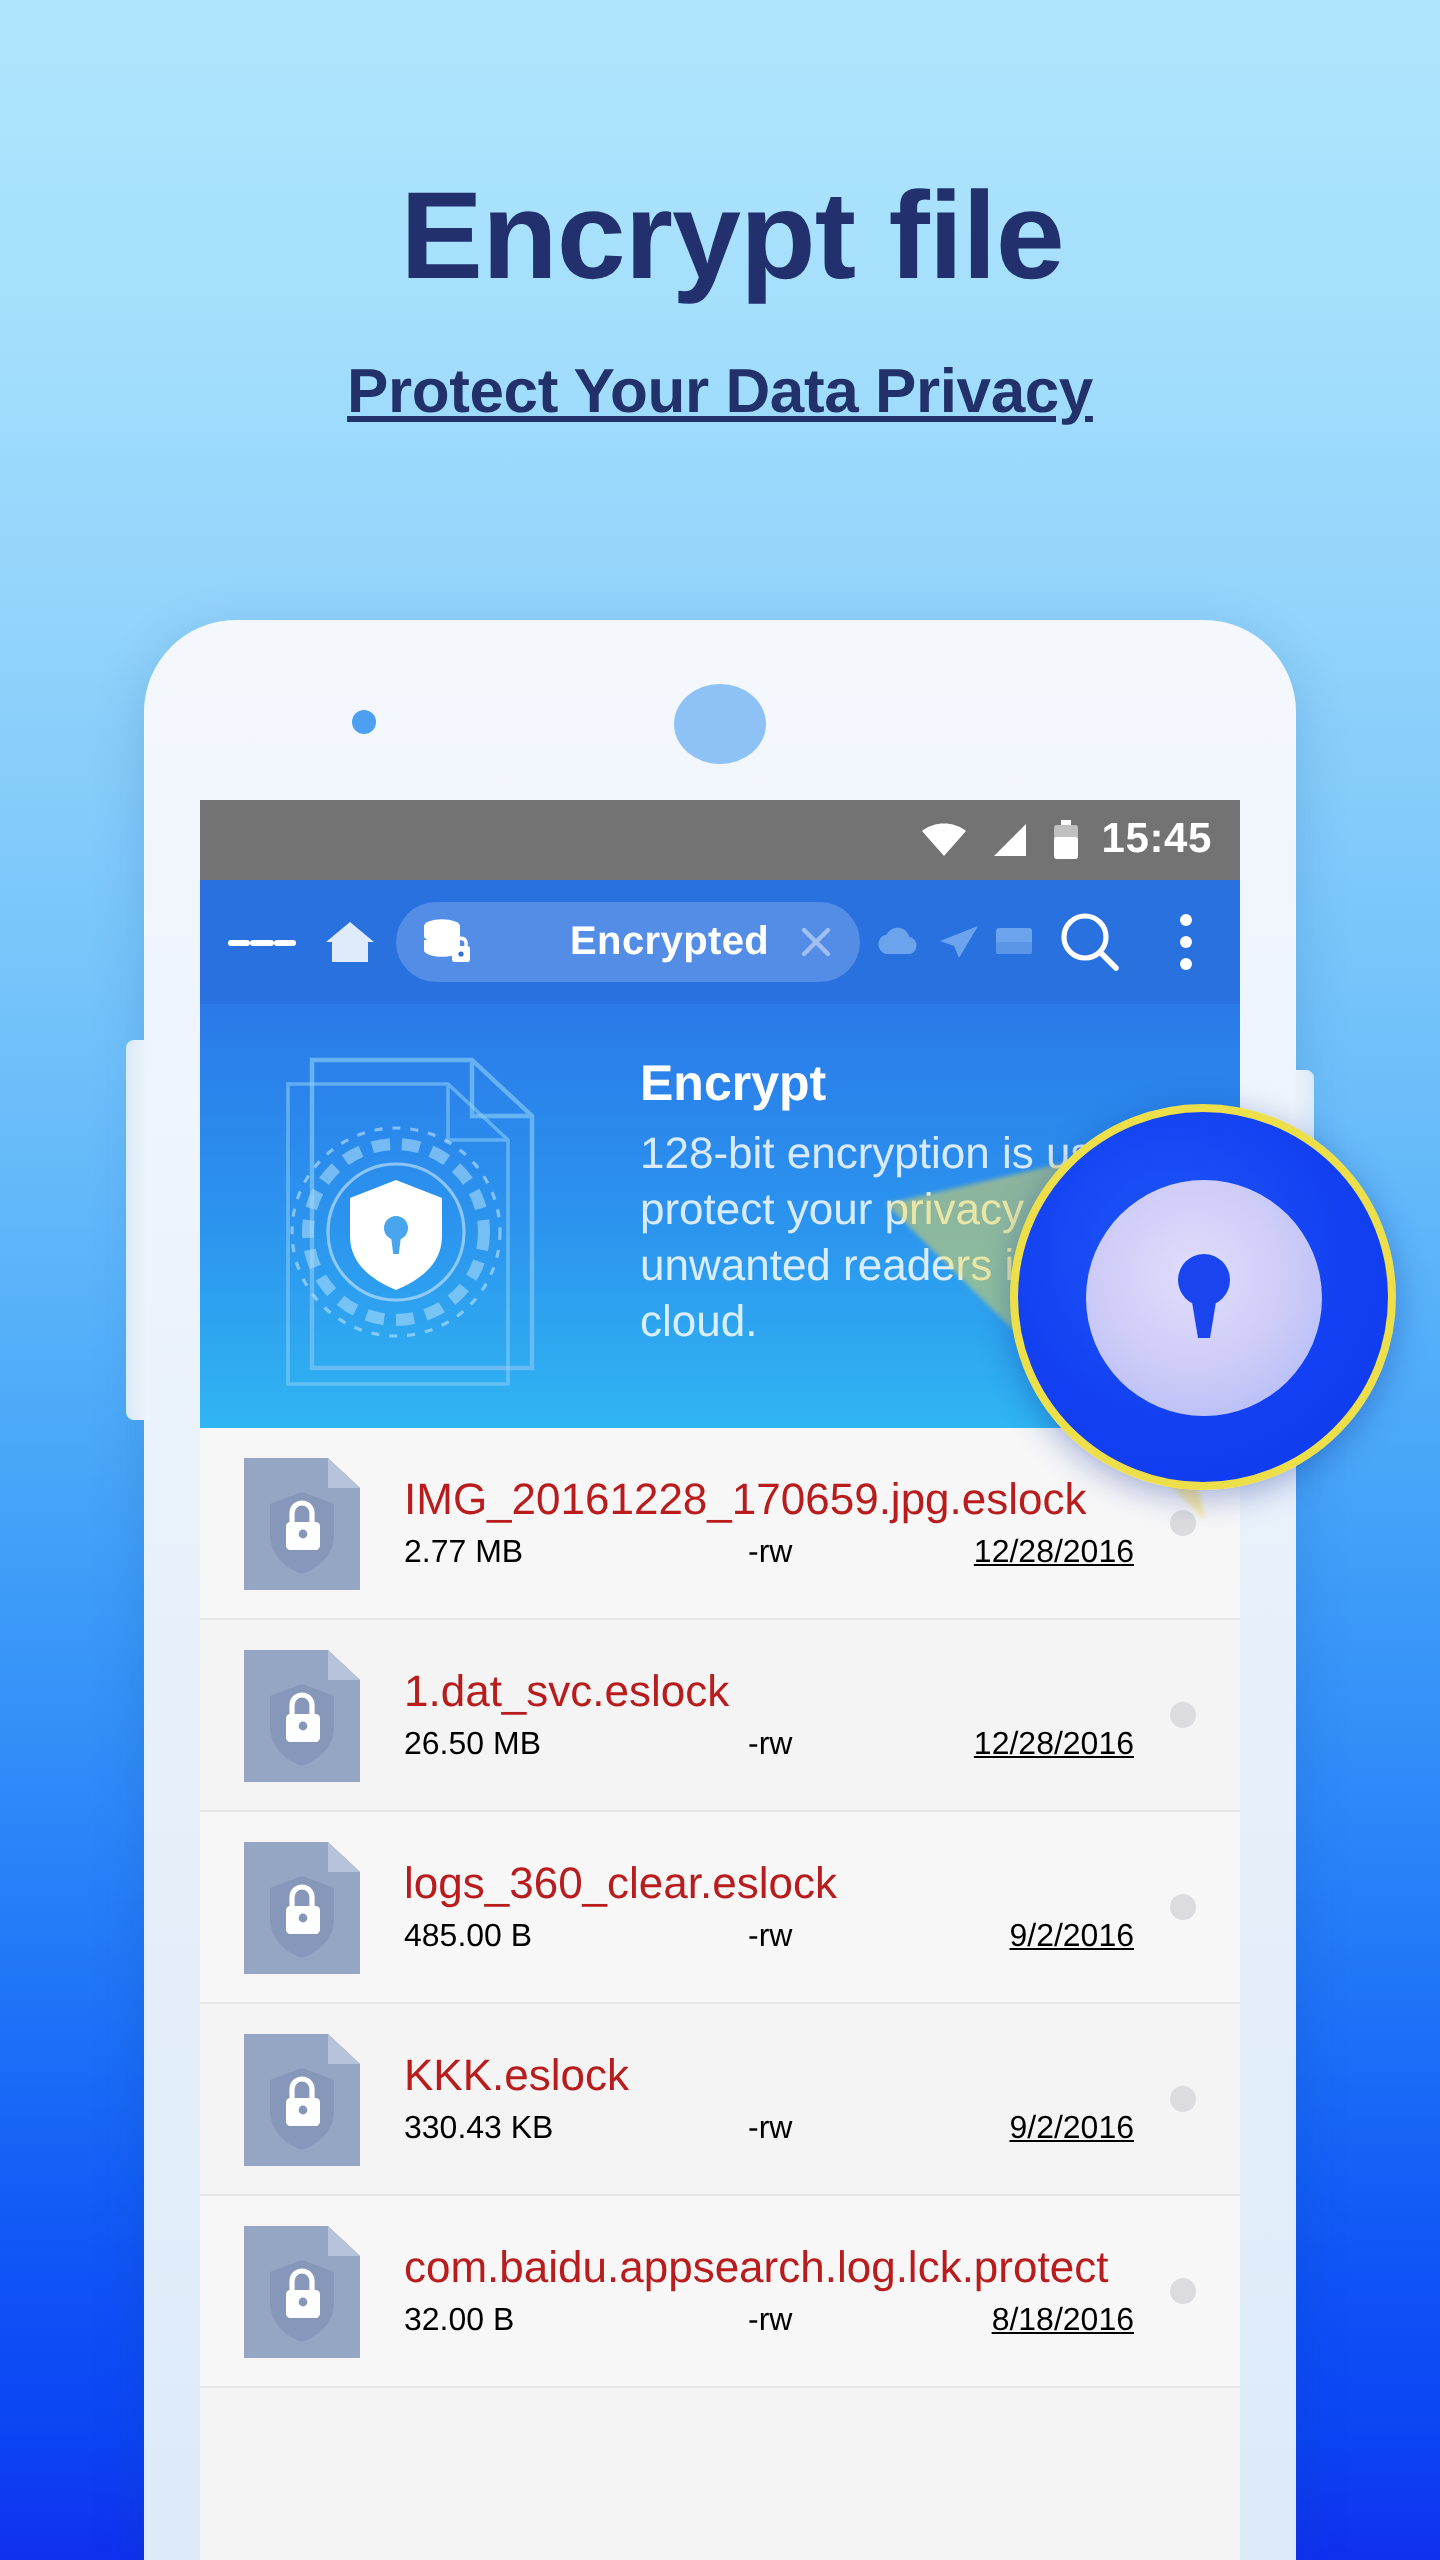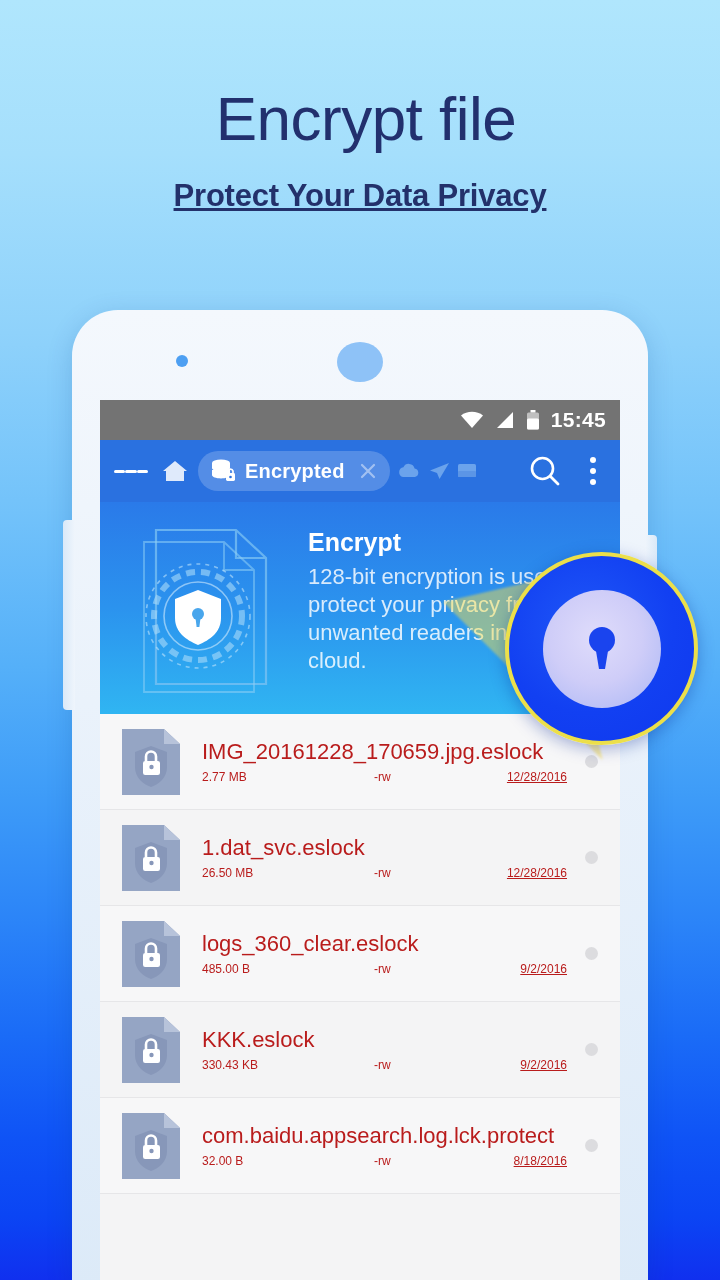--- a/index.html
+++ b/index.html
@@ -9,21 +9,21 @@
     background:linear-gradient(180deg,
       #b0e6fd 0%, #a5dffc 12%, #8fd2fb 26%, #72c2fa 40%,
       #55b0f9 52%, #3e9cf8 62%, #2b84f8 72%, #1a6bf7 81%,
       #0f53f6 89%, #0b45f4 95%, #1030ef 100%);
     position:relative;
   }
 
   
   .headline-wrap{ position:absolute; top:88px; left:0; width:720px; text-align:center; }
   .headline{
-    font-size:62px; font-weight:normal; color:#22306e;
+    font-size:62px; font-weight:bold; color:#22306e;
     letter-spacing:-0.5px; line-height:1;padding-left:12px;
   }
   .subhead{
     margin-top:28px; font-size:31px; font-weight:bold;
     color:#23316b; letter-spacing:-0.2px;text-decoration:underline;
   }
 
   
   .phone{
     position:absolute; left:72px; top:310px; width:576px; height:980px;
@@ -74,56 +74,56 @@
   .hamburger span{ display:block; height:3px; background:#fff; border-radius:2px; margin:5px 0; }
   .hamburger span:nth-child(1){ width:30px; }
   .hamburger span:nth-child(2){ width:30px; }
   .hamburger span:nth-child(3){ width:30px; }
   .home-ico{ width:30px; margin-right:8px; }
   .tabchip{
     display:flex; align-items:center; gap:9px;
     background:rgba(255,255,255,.20); border-radius:22px;
     height:40px; padding:0 8px 0 12px;
   }
-  .tabchip .label{ color:#fff; font-size:20px; font-weight:bold; letter-spacing:.2px; }
+  .tabchip .label{ color:#fff; font-size:20px; font-weight:bold; letter-spacing:.2px;margin-left:40px; }
   .tabchip .closex{ width:28px; height:28px; opacity:.45; }
   .muted-icons{ display:flex; align-items:center; gap:7px; margin-left:7px; }
   .tb-spacer{ flex:1; }
   .search-ico{ width:38px; margin-right:16px; }
   .overflow{ width:26px; display:flex; flex-direction:column; align-items:center; gap:5px; }
   .overflow i{ width:6px; height:6px; border-radius:50%; background:#fff; display:block; }
 
   
   .banner{
     position:relative; height:212px;
     background:linear-gradient(180deg,#2a7ae9 0%,#2b93ee 50%,#30b5f2 100%);
     display:flex; align-items:flex-start; overflow:hidden;
   }
   .banner-art{ position:absolute; left:18px; top:12px; width:190px; height:190px; }
-  .banner-text{ position:absolute; left:208px; top:26px; width:300px; }
+  .banner-text{ position:absolute; left:220px; top:26px; width:300px; }
   .banner-title{ color:#fff; font-size:25px; font-weight:bold; margin-bottom:6px; }
   .banner-desc{
     color:rgba(255,255,255,.82); font-size:22px; line-height:1.28;
   }
 
   
   .filelist{ background:#f4f4f5; }
   .row{
     display:flex; align-items:center; height:96px;
     border-bottom:1px solid #e6e6e8; padding:0 0 0 22px;
     background:#f4f4f5;
   }
   .row:nth-child(odd){ background:#f7f7f8; }
   .fileicon{ width:58px; height:66px; flex:none; margin-right:22px; position:relative; }
   .rowmid{ flex:1; min-width:0; }
   .fname{
     font-size:22px; color:#b91c1c; white-space:nowrap;
     overflow:hidden; text-overflow:ellipsis; margin-bottom:5px;
   }
-  .meta{ display:flex; font-size:12px; color:#b91c1c; }
+  .meta{ display:flex; font-size:16px; color:#000000; }
   .meta .size{ width:160px; }
   .meta .perm{ width:95px;margin-left:12px; }
   .meta .date{ flex:1; text-align:right; padding-right:8px;text-decoration:underline; }
   .rowdot{
     width:13px; height:13px; border-radius:50%;
     background:#dcdcdf; flex:none; margin:0 22px 0 10px;
   }
   .listfill{ height:120px; background:#f4f4f5; }
 
   

